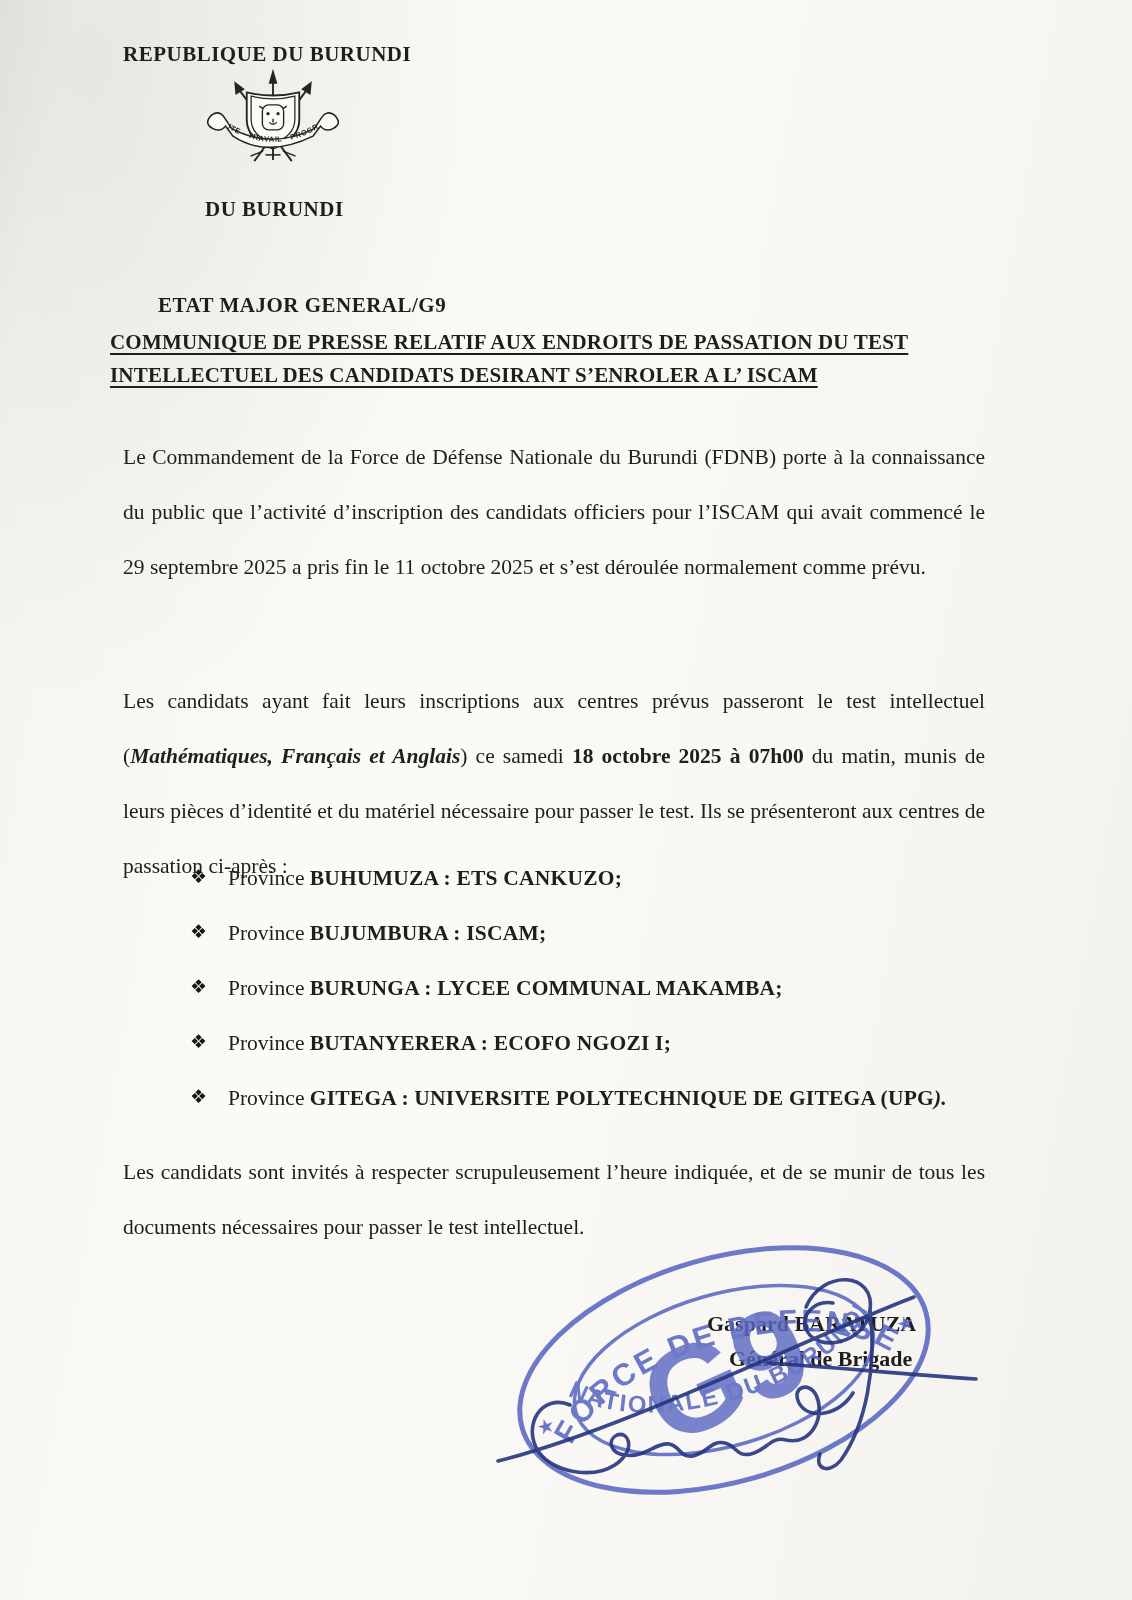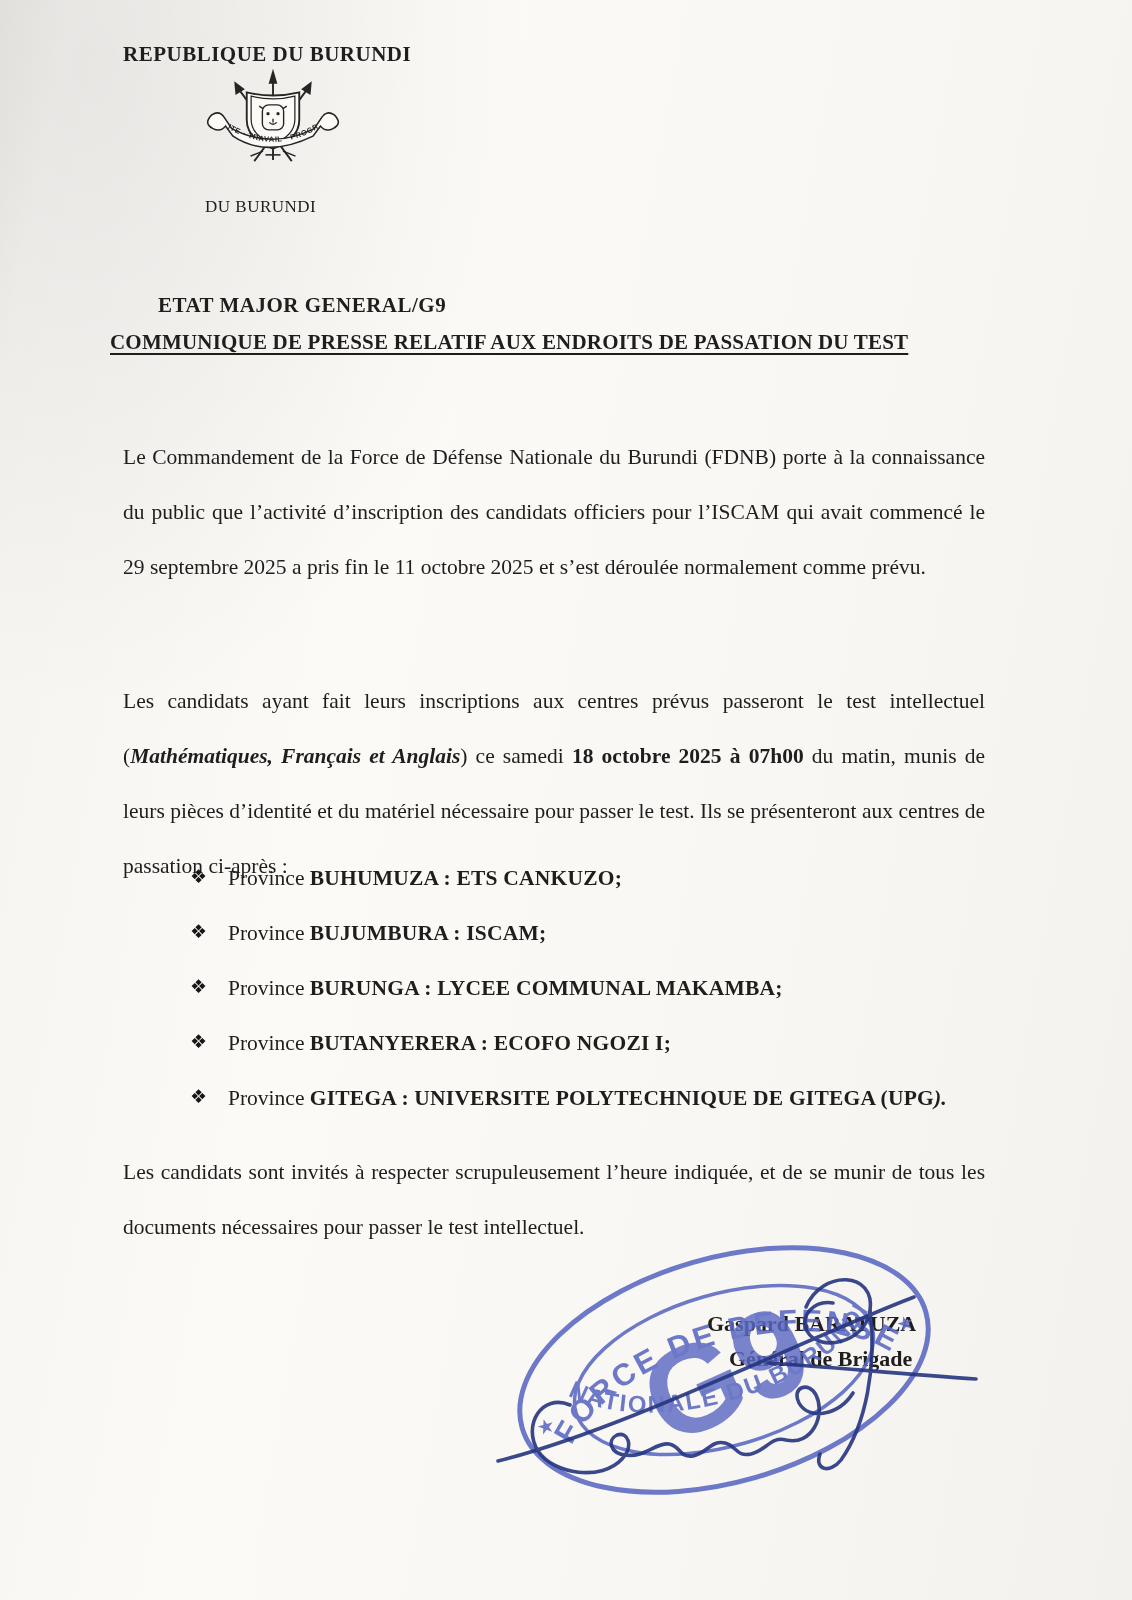--- a/index.html
+++ b/index.html
@@ -9,21 +9,21 @@
     background:
       radial-gradient(ellipse at 8% 4%, rgba(0,0,0,0.06), rgba(0,0,0,0) 30%),
       linear-gradient(100deg,#eceae7 0%,#f5f4f1 5%,#fbfaf7 32%,#f8f7f4 65%,#f2f1ee 100%);
     font-family:"Liberation Serif","DejaVu Serif",serif;
     color:#1f1e1d;
   }
   .hdr-row{position:absolute;top:42px;left:123px;right:167px;display:flex;justify-content:space-between;align-items:flex-start;flex-direction:column;}
   .republic,.dateline{font-size:21px;font-weight:bold;letter-spacing:.5px;}
   .arms{position:absolute;left:198px;top:66px;}
   .org1{position:absolute;left:123px;top:168px;font-size:21px;font-weight:bold;letter-spacing:.5px;}
-  .org2{position:absolute;left:205px;top:197px;font-size:17px;font-weight:normal;letter-spacing:.5px;text-align:right;}
+  .org2{position:absolute;left:205px;top:197px;font-size:21px;font-weight:bold;letter-spacing:.5px;text-align:right;}
   .division{position:absolute;left:158px;top:245px;font-size:21px;font-weight:bold;letter-spacing:.5px;margin-top:48px;}
   .title{position:absolute;left:110px;right:110px;top:326px;text-align:left;font-size:21px;font-weight:bold;line-height:33px;letter-spacing:.2px;}
   .title span{text-decoration:underline;text-underline-offset:4px;text-decoration-thickness:2px;}
   .para{position:absolute;left:123px;width:862px;font-size:21.5px;line-height:55px;text-align:justify;}
   .p1{top:408px;}
   .p2{top:652px;}
   .closing{top:1123px;}
   .centers{position:absolute;left:190px;top:866px;margin:0;padding:0;width:830px;}
   .centers li{list-style:none;position:relative;padding-left:38px;height:55px;font-size:21.5px;}
   .centers .blt{position:absolute;left:0;top:-1px;font-size:19px;color:#161616;}
@@ -80,20 +80,21 @@
     <text font-size="12" fill="#262524" font-weight="bold" letter-spacing="1">
       <textPath href="#mottoPath" startOffset="50%" text-anchor="middle">UNITE · TRAVAIL · PROGRES</textPath>
     </text>
   </svg>
 
   <div class="org2">DU BURUNDI</div>
   <div class="division">ETAT MAJOR GENERAL/G9</div>
 
   <div class="title">
     <span>COMMUNIQUE DE PRESSE RELATIF AUX ENDROITS DE PASSATION DU TEST</span><br>
+    <span>INTELLECTUEL DES CANDIDATS DESIRANT S’ENROLER  A L’ ISCAM</span>
   </div>
 
   <p class="para p1">Le Commandement de la Force de Défense Nationale du Burundi (FDNB) porte à la connaissance du public que l’activité d’inscription des candidats officiers pour l’ISCAM qui avait commencé le 29 septembre 2025 a pris fin le 11 octobre 2025 et s’est déroulée normalement comme prévu.</p>
 
   <p class="para p2"><span>Les candidats ayant fait leurs inscriptions aux centres prévus passeront le test intellectuel (</span><span class="bolditalic">Mathématiques, Français et Anglais</span><span>) ce samedi </span><span class="bold">18 octobre 2025 à 07h00</span><span> du matin, munis de leurs pièces d’identité et du matériel nécessaire pour passer le test. Ils se présenteront aux centres de passation ci-après :</span></p>
 
   <ul class="centers">
     <li>
       <span class="blt">❖</span><span>Province </span><b>BUHUMUZA : ETS CANKUZO;</b>
     </li>

